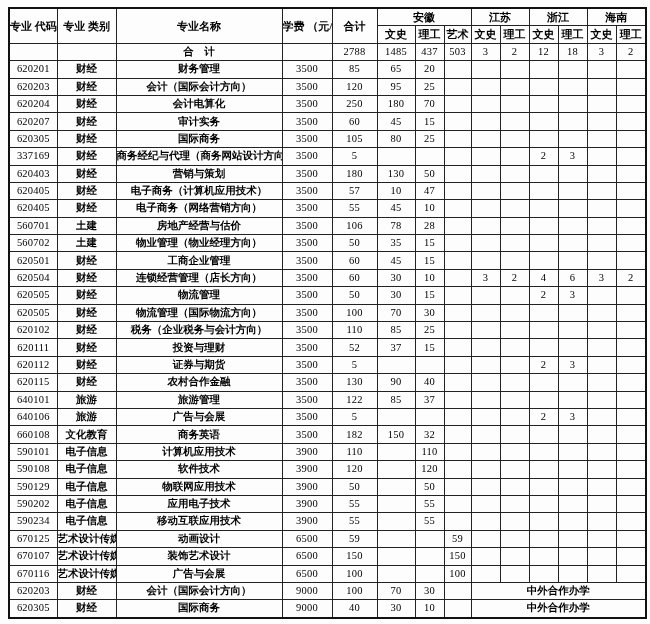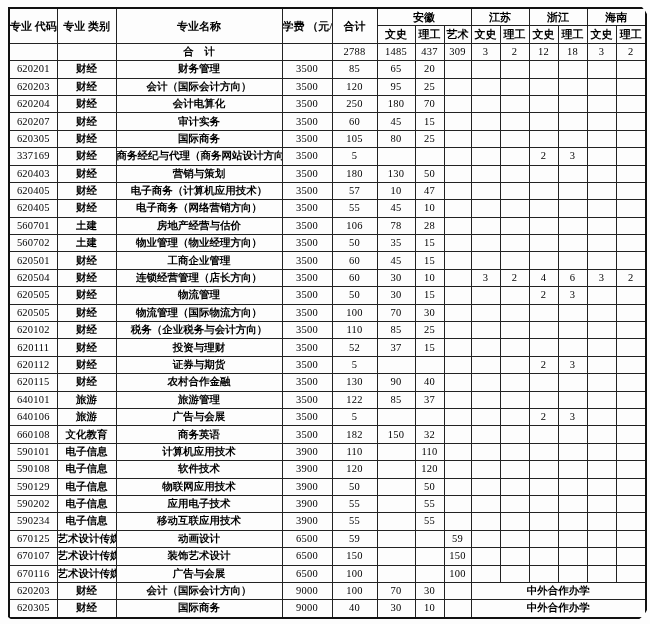--- a/index.html
+++ b/index.html
@@ -8,21 +8,20 @@
     background: #fdfdfd;
     width: 650px;
     height: 624px;
     font-family: "Liberation Serif", "DejaVu Serif", serif;
     color: #000;
   }
   .page {
     width: 650px;
     height: 624px;
     overflow: hidden;
-    border-radius: 26px;
   }
   table.plan {
     border-collapse: collapse;
     table-layout: fixed;
     margin: 7px 0 0 8px;
     width: 637px;
     border: 2px solid #111;
   }
   table.plan th,
   table.plan td {
@@ -101,21 +100,21 @@
     </thead>
     <tbody data-name="table-body">
         <tr data-name="total-row">
           <td data-name="cell-code"></td>
           <td data-name="cell-category" class="cn"></td>
           <td data-name="cell-name" class="cn">合　计</td>
           <td data-name="cell-tuition"></td>
           <td data-name="cell-value">2788</td>
           <td data-name="cell-value">1485</td>
           <td data-name="cell-value">437</td>
-          <td data-name="cell-value">309</td>
+          <td data-name="cell-value">503</td>
           <td data-name="cell-value">3</td>
           <td data-name="cell-value">2</td>
           <td data-name="cell-value">12</td>
           <td data-name="cell-value">18</td>
           <td data-name="cell-value">3</td>
           <td data-name="cell-value">2</td>
         </tr>
         <tr data-name="table-row">
           <td data-name="cell-code">620201</td>
           <td data-name="cell-category" class="cn">财经</td>

